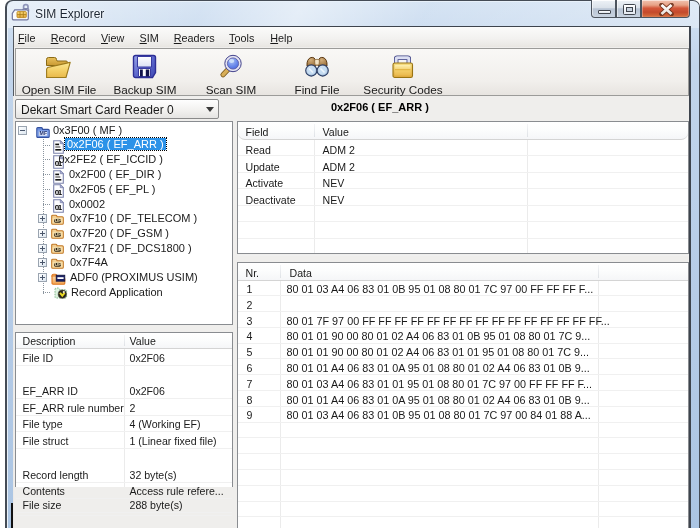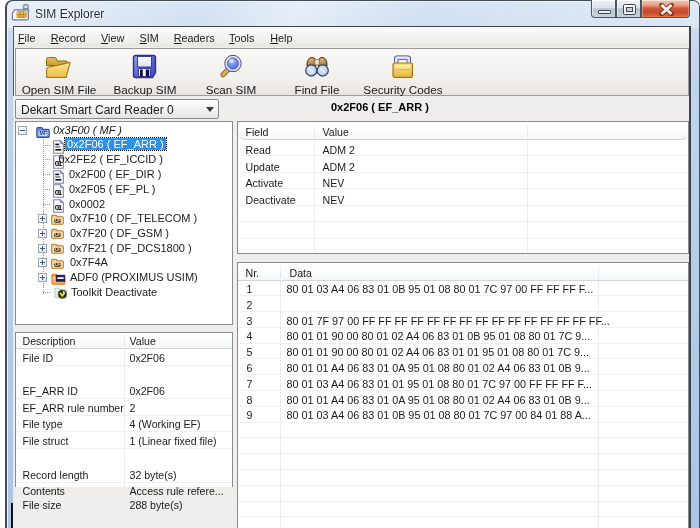--- a/index.html
+++ b/index.html
@@ -228,21 +228,21 @@
 <div class="panel" id="treepanel">
 <div id="dots"></div>
 <div class="trow" style="top: 1.5px;">
       <div class="ebox" style="left: 2.5px;"></div>
       <div class="abs" style="left: 20px; top: 2.5px; position: absolute; line-height: 0;"><svg width="14" height="12" viewBox="0 0 14 12">
           <path d="M0.8 2.6 a1 1 0 0 1 1 -1 h3.4 a1.2 1.2 0 0 1 1.2 1 l0.2 0.8 h5.6 a1 1 0 0 1 1 1 v6 a1 1 0 0 1 -1 1 H1.8 a1 1 0 0 1 -1 -1z" fill="#6b8fdf" stroke="#33509e" stroke-width="1.1"></path>
           <path d="M1.6 4.4 h10.8 v5.8 H1.6z" fill="#87a6e8"></path>
           <rect x="3" y="5.4" width="8" height="4.4" rx="1" fill="#e8edf9"></rect>
           <text x="3.6" y="9.2" font-size="5.2" font-weight="bold" fill="#1c2f70" font-family="Liberation Sans">MF</text>
         </svg></div>
-      <div class="txt" style="left: 37.5px; position: absolute; font-style: italic;">0x3F00 ( MF )</div>
+      <div class="txt" style="left: 37.5px; position: absolute;">0x3F00 ( MF )</div>
     </div>
     <div class="trow" style="top: 16.2px;">
       <div class="hdot" style="left: 27.5px; top: 7px; width: 8px;"></div>
       <div class="abs" style="left: 37.5px; top: 2.5px; position: absolute; line-height: 0;"><svg width="11" height="14" viewBox="0 0 11 14">
           <path d="M0.7 0.7 h6.6 l3 3 v9.6 H0.7z" fill="#fdfdff" stroke="#7b82ac" stroke-width="1.1"></path>
           <path d="M7.3 0.7 l3 3 h-3z" fill="#b8bedc" stroke="#7b82ac" stroke-width=".8"></path>
           <rect x="2.3" y="3.6" width="3.8" height="1.6" fill="#111"></rect>
           <rect x="2.3" y="6.4" width="5" height="1.2" fill="#555"></rect>
           <rect x="2.3" y="9" width="6" height="1.6" fill="#111"></rect>
         </svg></div>
@@ -343,21 +343,21 @@
       <div class="txt" style="left: 54.5px; position: absolute;">ADF0 (PROXIMUS USIM)</div>
     </div>
     <div class="trow" style="top: 163.2px;">
       <div class="hdot" style="left: 27.5px; top: 7px; width: 8px;"></div>
       <div class="abs" style="left: 38.5px; top: 2.5px; position: absolute; line-height: 0;"><svg width="14" height="12" viewBox="0 0 14 12">
           <path d="M1 2.4 a1.4 1.4 0 0 1 1.4 -1.4 h1.8 a1.4 1.4 0 0 1 1.4 1.2 l0.2 0.6 h5.8 a1 1 0 0 1 1 1 v6.2 a1 1 0 0 1 -1 1 H2 a1 1 0 0 1 -1 -1z" fill="#ddf2e0" stroke="#88bb90" stroke-width="1" stroke-dasharray="1.6 1"></path>
           <circle cx="8.3" cy="7.2" r="4.1" fill="#26231c" stroke="#4a4430" stroke-width=".6"></circle>
           <path d="M6 5.8 L8.3 8.6 L10.6 5.8" fill="none" stroke="#e8d822" stroke-width="2"></path>
           <circle cx="9.8" cy="5" r="1.1" fill="#f6f2d0"></circle>
         </svg></div>
-      <div class="txt" style="left: 55.5px; position: absolute;">Toolkit Deactivate</div>
+      <div class="txt" style="left: 55.5px; position: absolute;">Record Application</div>
     </div>
   </div>
 
 <div class="panel" id="descpanel">
     <div class="ghead" style="height: 16.3px;">
       <i style="left:108px"></i>
       <span style="left:7px;top:2px">Description</span>
       <span style="left:114px;top:2px">Value</span>
     </div>
     <div class="vline" style="left: 108px; top: 16.3px;"></div>

